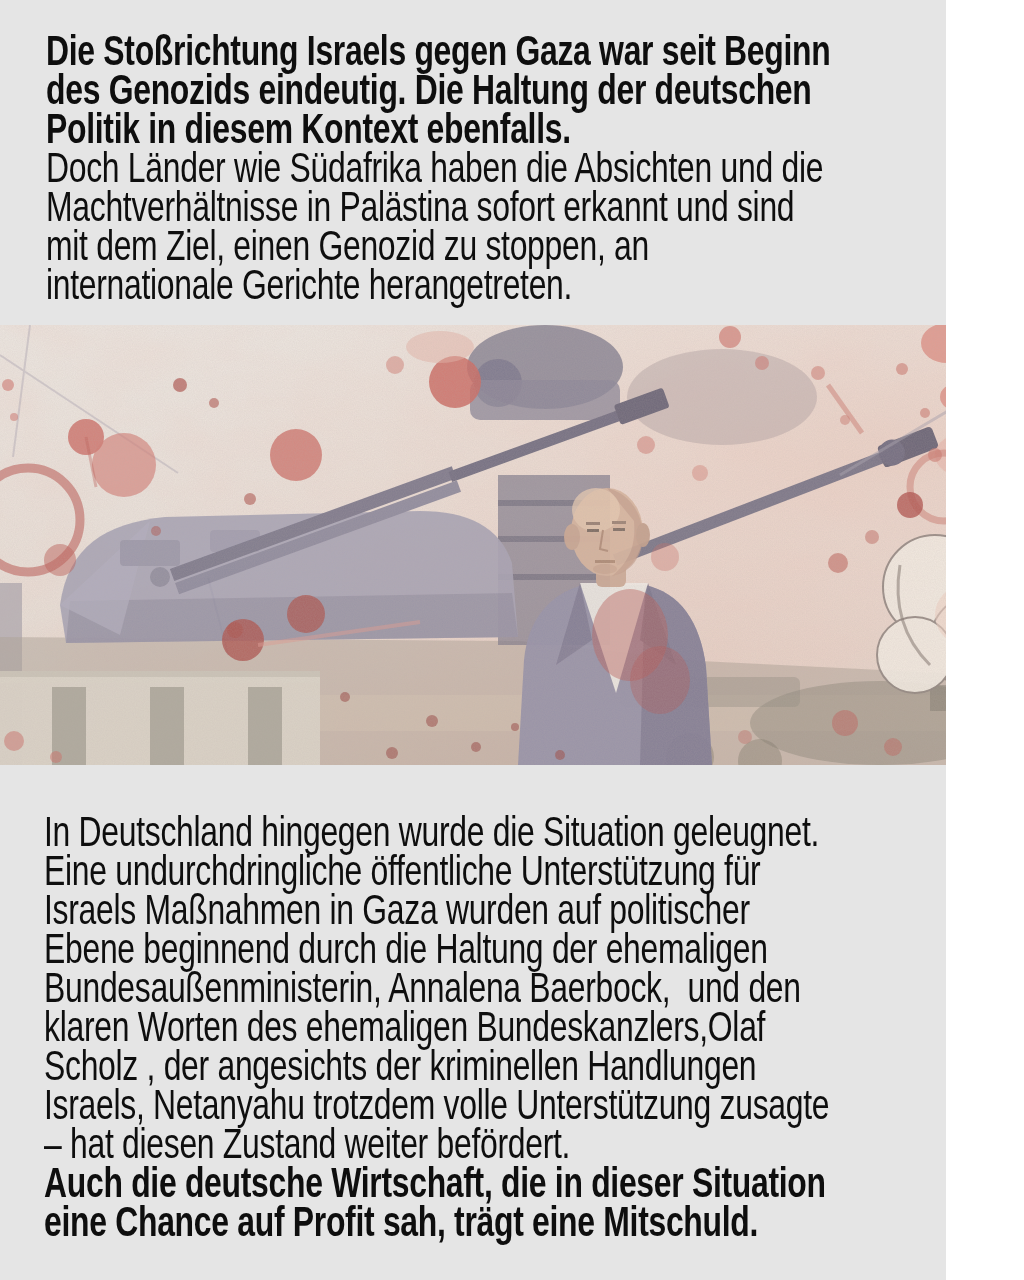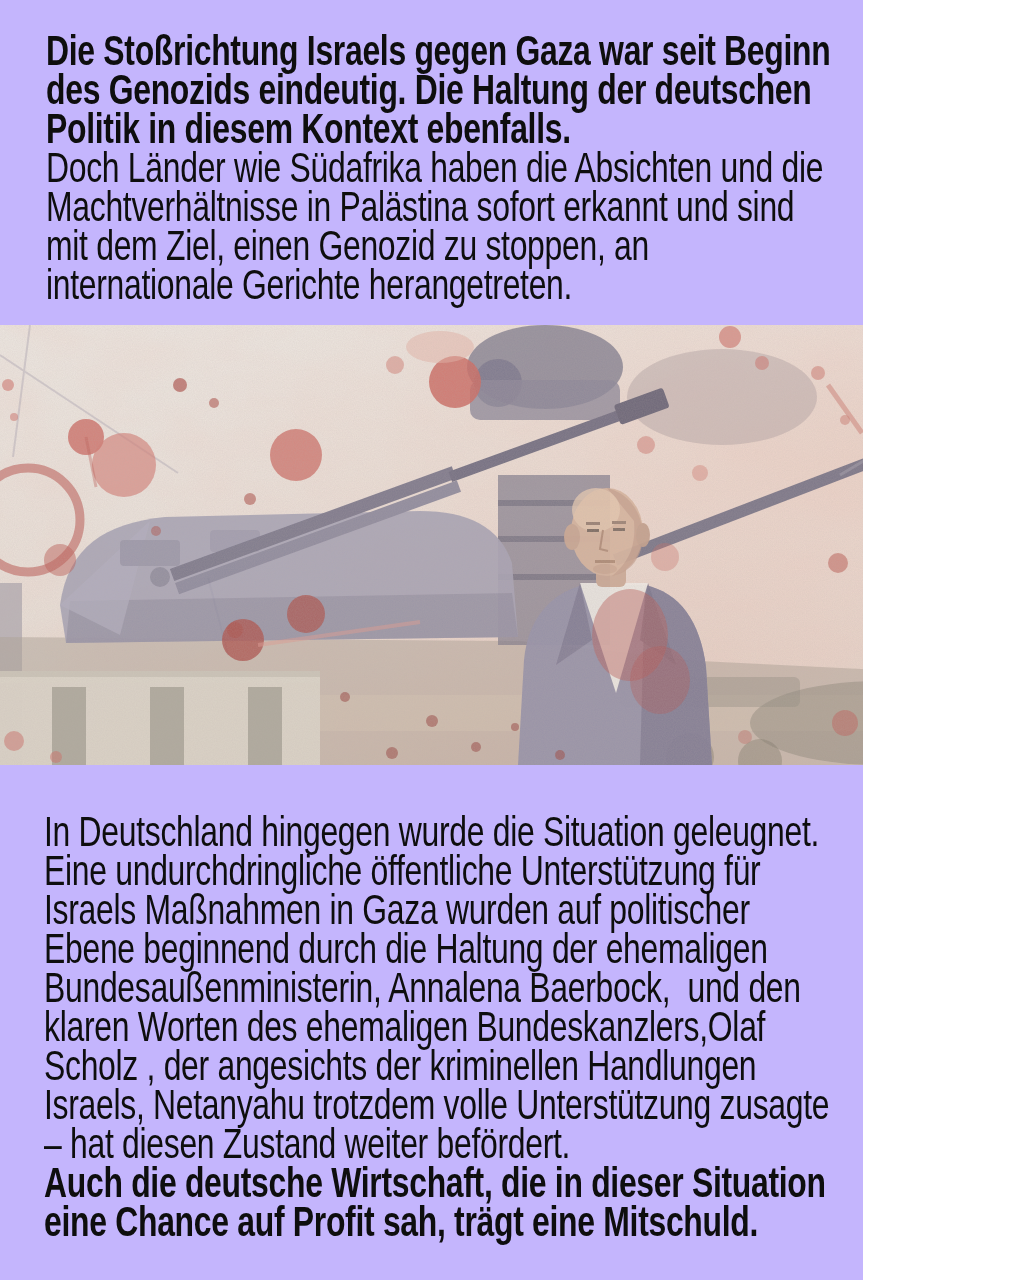--- a/index.html
+++ b/index.html
@@ -1,17 +1,17 @@
 <!DOCTYPE html>
 <html><head>
 <meta charset="utf-8">
 <style>
   html,body{margin:0;padding:0;background:#ffffff;}
   #stage{
-    position:relative;width:863px;height:1280px;background:#c4b5fd;
+    position:relative;width:946px;height:1280px;background:#e5e5e5;
     overflow:hidden;font-family:"Liberation Sans","DejaVu Sans",sans-serif;
   }
   .textblock{position:absolute;color:#0e0e0e;}
   .line{
     white-space:pre;
     font-size:42px;line-height:39px;
     transform:scaleX(0.76);transform-origin:0 50%;
     letter-spacing:-0.4px;
   }
   .bold{font-weight:700;}

